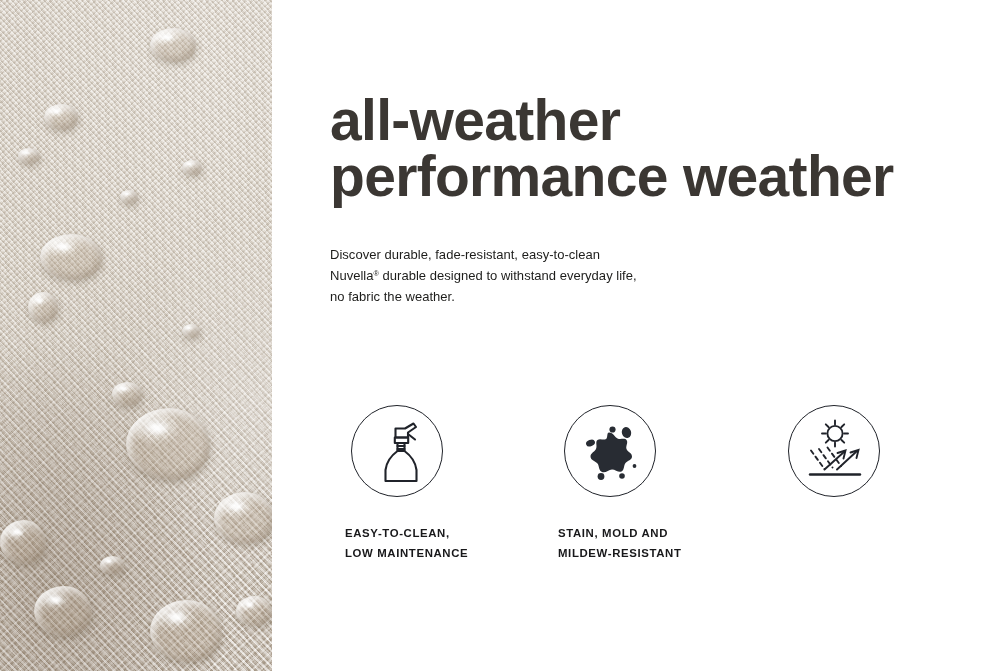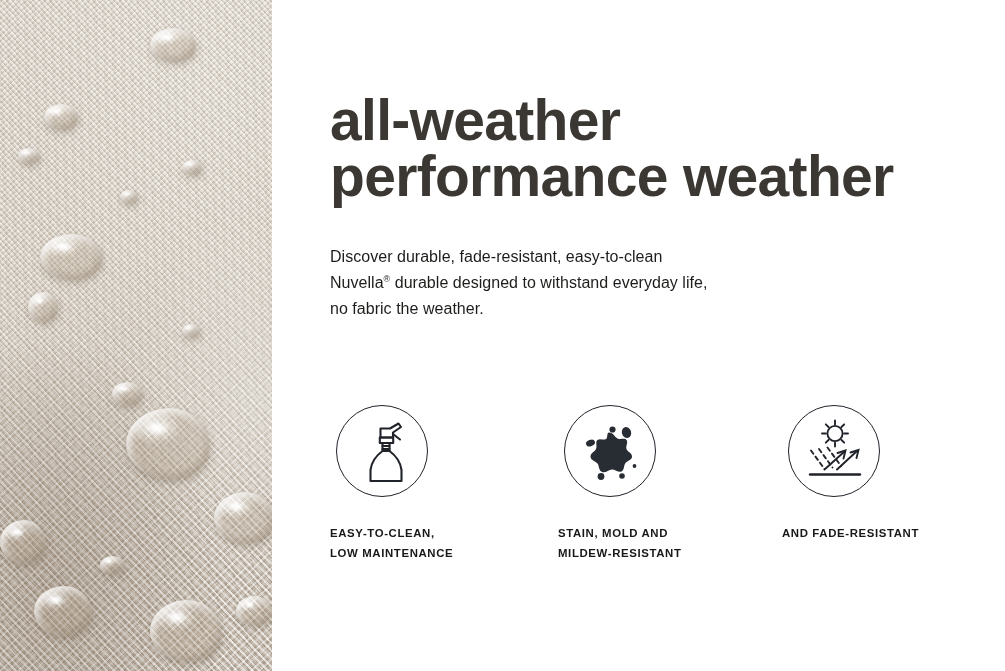--- a/index.html
+++ b/index.html
@@ -126,21 +126,21 @@
     font-family: "Liberation Sans", sans-serif;
   }
   .headline .hl-line { display: block; white-space: nowrap; }
 
   .subcopy {
     position: absolute;
     top: 244px;
     left: 0;
     width: 610px;
     margin: 0;
-    font-size: 16px;
+    font-size: 13px;
     line-height: 1.62;
     font-weight: 400;
     color: #1d1d1b;
     letter-spacing: 0.002em;
   }
   .subcopy .sc-line { display: block; white-space: nowrap; }
   .subcopy sup {
     font-size: 0.56em;
     vertical-align: 0.62em;
     line-height: 0;
@@ -151,21 +151,21 @@
     position: absolute;
     top: 405px;
     left: 0;
     width: 645px;
     height: 170px;
   }
   .feature {
     position: absolute;
     top: 0;
   }
-  .feature-1 { left: 0px;   width: 190px; }
+  .feature-1 { left: 15px;   width: 190px; }
   .feature-2 { left: 228px; width: 190px; }
   .feature-3 { left: 452px; width: 200px; }
 
   .icon-circle {
     position: relative;
     width: 92px;
     height: 92px;
     border: 1.6px solid #20232a;
     border-radius: 50%;
     box-sizing: border-box;
@@ -291,19 +291,18 @@
 
             <path d="M35.5 63.5 L55.5 45.5"></path>
             <path d="M48.5 47 L56.5 44.5 L54.5 52.5"></path>
             <path d="M48 63.5 L68 45"></path>
             <path d="M61.5 46.5 L69.5 44 L67.5 52"></path>
 
             <path stroke-width="2.4" d="M21 68.5 L71 68.5"></path>
           </svg>
         </div>
         <p class="feature-caption">
-          <span class="cap-line">AND FADE-RESISTANT</span>
         </p>
       </div>
 
     </div>
   </div>
 </div>
 
 </body></html>

